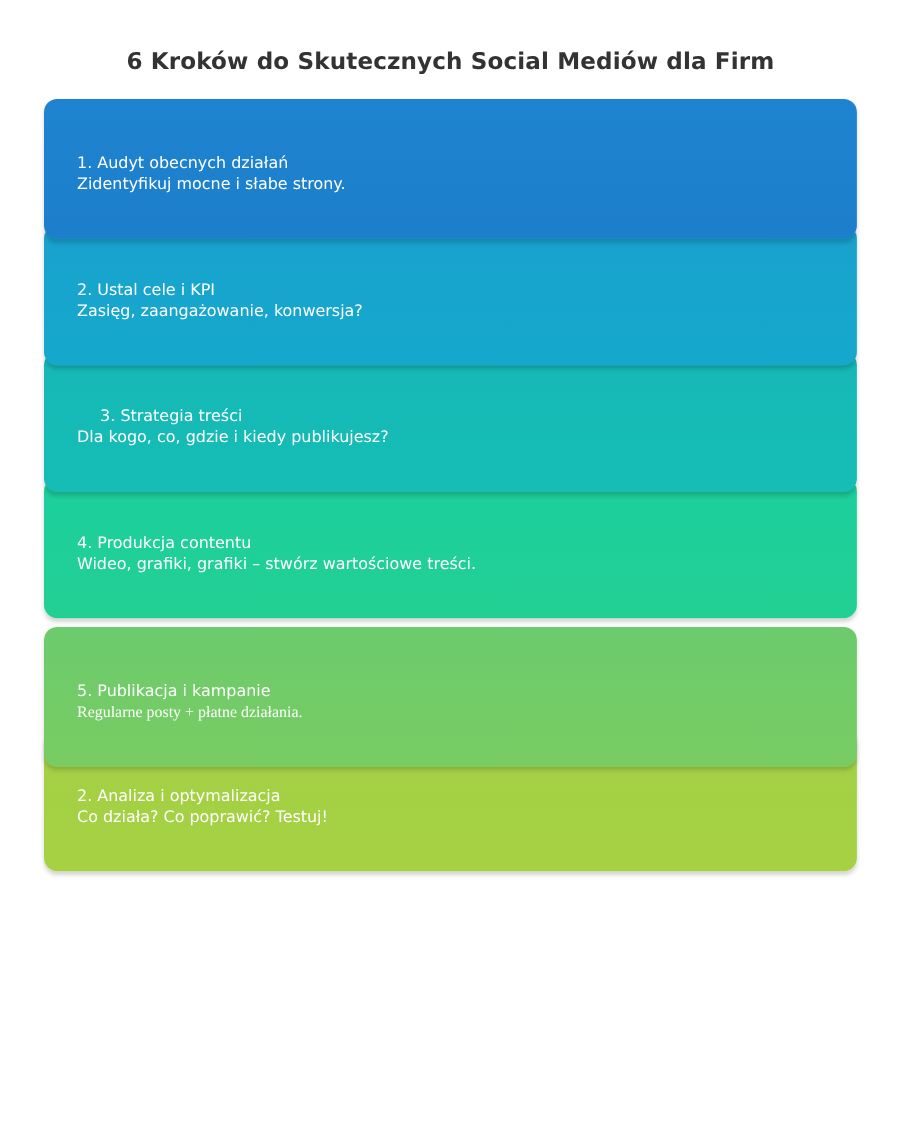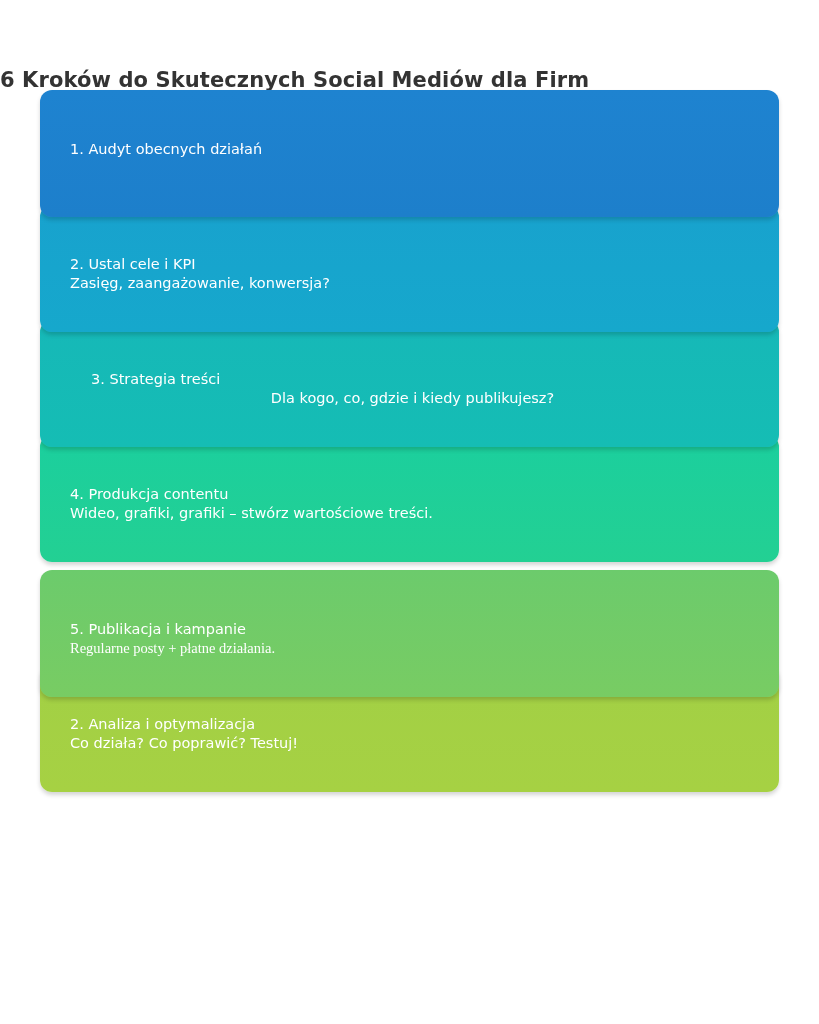--- a/index.html
+++ b/index.html
@@ -19,27 +19,27 @@
     width: 819px;
     height: 1024px;
     background: #ffffff;
   }
 
   #page-title {
     position: absolute;
     left: 0;
     top: 44px;
     width: 819px;
+    text-align: center;
     font-family: "DejaVu Sans", sans-serif;
     font-size: 21px;
     font-weight: bold;
     color: #333333;
     letter-spacing: 0.1px;
     white-space: nowrap;
-    margin-top: 24px;
   }
 
   #steps-stack {
     position: absolute;
     left: 40px;
     top: 90px;
     width: 739px;
     height: 700px;
   }
 
@@ -82,34 +82,35 @@
 
 <div id="infographic">
 
   <div id="page-title" style="color: rgb(51, 51, 51);">6 Kroków do Skutecznych Social Mediów dla Firm</div>
 
   <div id="steps-stack">
 
     <div class="step-band step-band-1" style="background: linear-gradient(rgb(30, 131, 208) 0%, rgb(29, 127, 203) 100%);">
       <div class="step-text">
         <div class="step-title" style="color: rgb(255, 255, 255);">1. Audyt obecnych działań</div>
+        <div class="step-desc" style="color: rgb(255, 255, 255);">Zidentyfikuj mocne i słabe strony.</div>
       </div>
     </div>
 
     <div class="step-band step-band-2" style="background: linear-gradient(rgb(24, 162, 206) 0%, rgb(22, 168, 204) 100%);">
       <div class="step-text">
         <div class="step-title" style="color: rgb(255, 255, 255);">2. Ustal cele i KPI</div>
         <div class="step-desc" style="color: rgb(255, 255, 255);">Zasięg, zaangażowanie, konwersja?</div>
       </div>
     </div>
 
     <div class="step-band step-band-3" style="background: linear-gradient(rgb(22, 184, 184) 0%, rgb(21, 189, 180) 100%);">
       <div class="step-text">
         <div class="step-title" style="color: rgb(255, 255, 255); margin-left: 21px;">3. Strategia treści</div>
-        <div class="step-desc" style="color: rgb(255, 255, 255); text-align: center;">Dla kogo, co, gdzie i kiedy publikujesz?</div>
+        <div class="step-desc" style="color: rgb(255, 255, 255);">Dla kogo, co, gdzie i kiedy publikujesz?</div>
       </div>
     </div>
 
     <div class="step-band step-band-4" style="background: linear-gradient(rgb(27, 207, 158) 0%, rgb(35, 208, 147) 100%); text-decoration: underline;">
       <div class="step-text">
         <div class="step-title" style="color: rgb(255, 255, 255);">4. Produkcja contentu</div>
         <div class="step-desc" style="color: rgb(255, 255, 255);">Wideo, grafiki, grafiki – stwórz wartościowe treści.</div>
       </div>
     </div>
 

